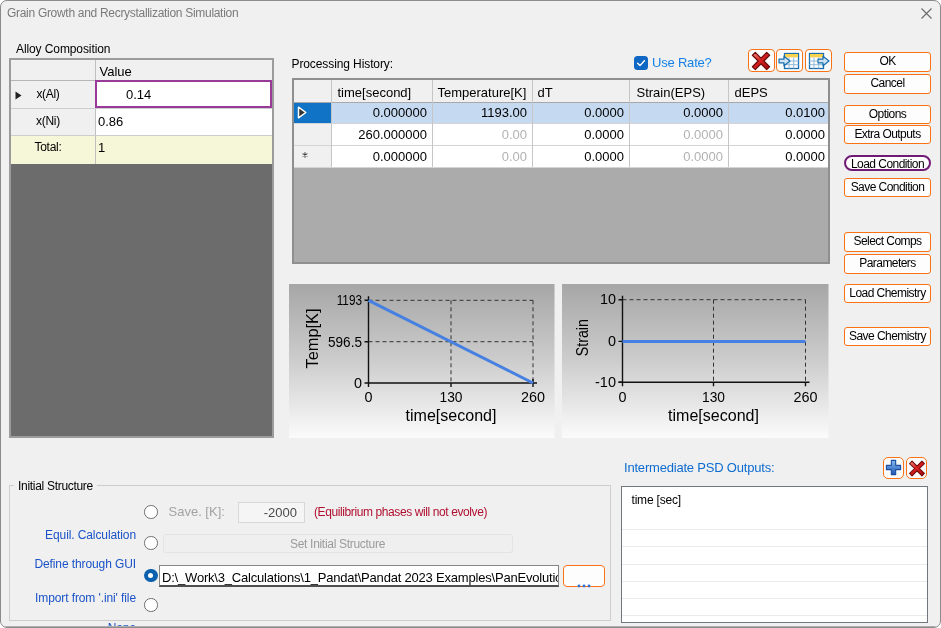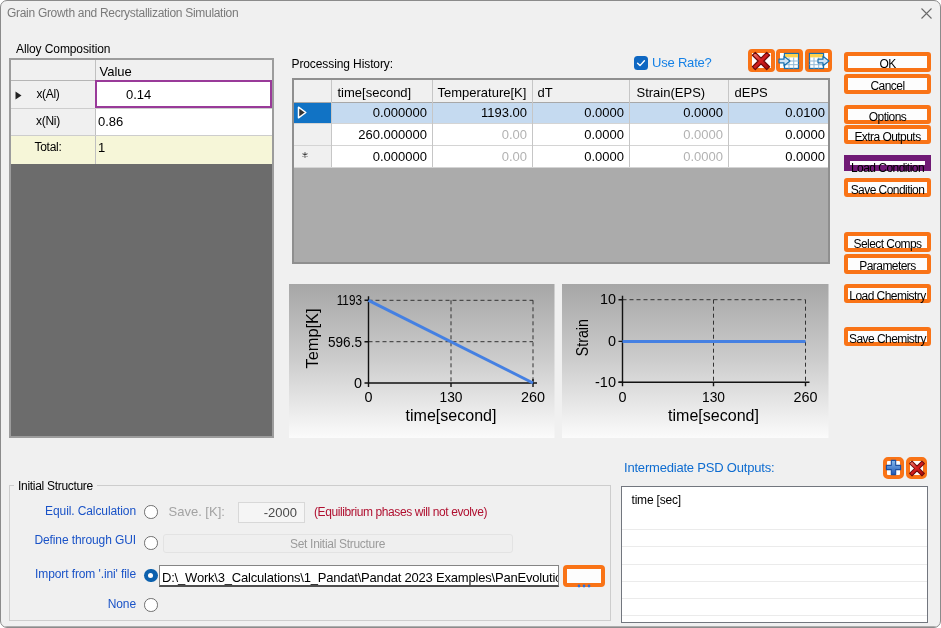--- a/index.html
+++ b/index.html
@@ -2,22 +2,22 @@
 <html><head>
 <meta charset="utf-8">
 <style>
 * { margin:0; padding:0; box-sizing:border-box; }
 html,body { width:941px; height:628px; background:#fff; font-family:"Liberation Sans", sans-serif; }
 #dlg { position:absolute; left:0; top:0; width:941px; height:628px; background:#f0f0f0;
   border:1px solid #8b8b8b; border-radius:7px; overflow:hidden; }
 .abs { position:absolute; }
 .lbl { position:absolute; font-size:12px; letter-spacing:-0.3px; color:#000; white-space:nowrap; line-height:14px; }
 .num { position:absolute; font-size:13px; color:#000; white-space:nowrap; line-height:15px; }
-.blue { color:#1a53c7; }
-.btn { position:absolute; background:#fdfdfd; border:4px solid #f97316; border-radius:3px;
+.blue { color:#1a53c7;margin-top:24px; }
+.btn { position:absolute; background:#fdfdfd; border:1px solid #f97316; border-radius:3px;
   font-size:12px; letter-spacing:-0.55px; color:#000; text-align:center; line-height:17px; white-space:nowrap; }
 </style>
 </head>
 <body>
 <div id="dlg">
 
   <div class="lbl" style="left:6px;top:5px;color:#7a7a7a;">Grain Growth and Recrystallization Simulation</div>
   <svg class="abs" style="left:919.5px;top:7px;" width="11" height="11" viewBox="0 0 11 11">
     <path d="M0.5,0.5 L10.5,10.5 M10.5,0.5 L0.5,10.5" stroke="#6a6a6a" stroke-width="1.1" fill="none"></path>
   </svg>
@@ -125,21 +125,21 @@
   <div class="num" style="left:330px;top:148px;width:96px;text-align:right;">0.000000</div>
   <div class="num" style="left:431px;top:148px;width:95px;text-align:right;color:#b2b2b2;">0.00</div>
   <div class="num" style="left:531px;top:148px;width:92px;text-align:right;">0.0000</div>
   <div class="num" style="left:628px;top:148px;width:94px;text-align:right;color:#b2b2b2;">0.0000</div>
   <div class="num" style="left:727px;top:148px;width:97px;text-align:right;">0.0000</div>
 
   <div class="btn" style="left:843px;top:51px;width:87px;height:19.5px;">OK</div>
   <div class="btn" style="left:843px;top:73.3px;width:87px;height:19.5px;">Cancel</div>
   <div class="btn" style="left:843px;top:103.6px;width:87px;height:19px;">Options</div>
   <div class="btn" style="left:843px;top:124px;width:87px;height:19px;">Extra Outputs</div>
-  <div class="btn" style="left:843px;top:154.3px;width:87px;height:16px;border:6px solid #701a75;line-height:15px;border-radius:0;">Load Condition</div>
+  <div class="btn" style="left:843px;top:154.3px;width:87px;height:16px;border:2px solid #701a75;line-height:15px;border-radius:8px;">Load Condition</div>
   <div class="btn" style="left:843px;top:176.7px;width:87px;height:19.5px;">Save Condition</div>
   <div class="btn" style="left:843px;top:231.3px;width:87px;height:19.5px;">Select Comps</div>
   <div class="btn" style="left:843px;top:253.4px;width:87px;height:19.5px;">Parameters</div>
   <div class="btn" style="left:843px;top:282.7px;width:87px;height:19.5px;">Load Chemistry</div>
   <div class="btn" style="left:843px;top:305.6px;width:87px;height:19.5px;margin-top:20px;">Save Chemistry</div>
 
   <svg class="abs" style="left:288px;top:283.3px;" width="265.5" height="154" viewBox="0 0 265.5 154">
     <defs>
         <linearGradient id="cg1" x1="0" y1="0" x2="0" y2="1">
       <stop offset="0" stop-color="#a6a6a6"></stop>

